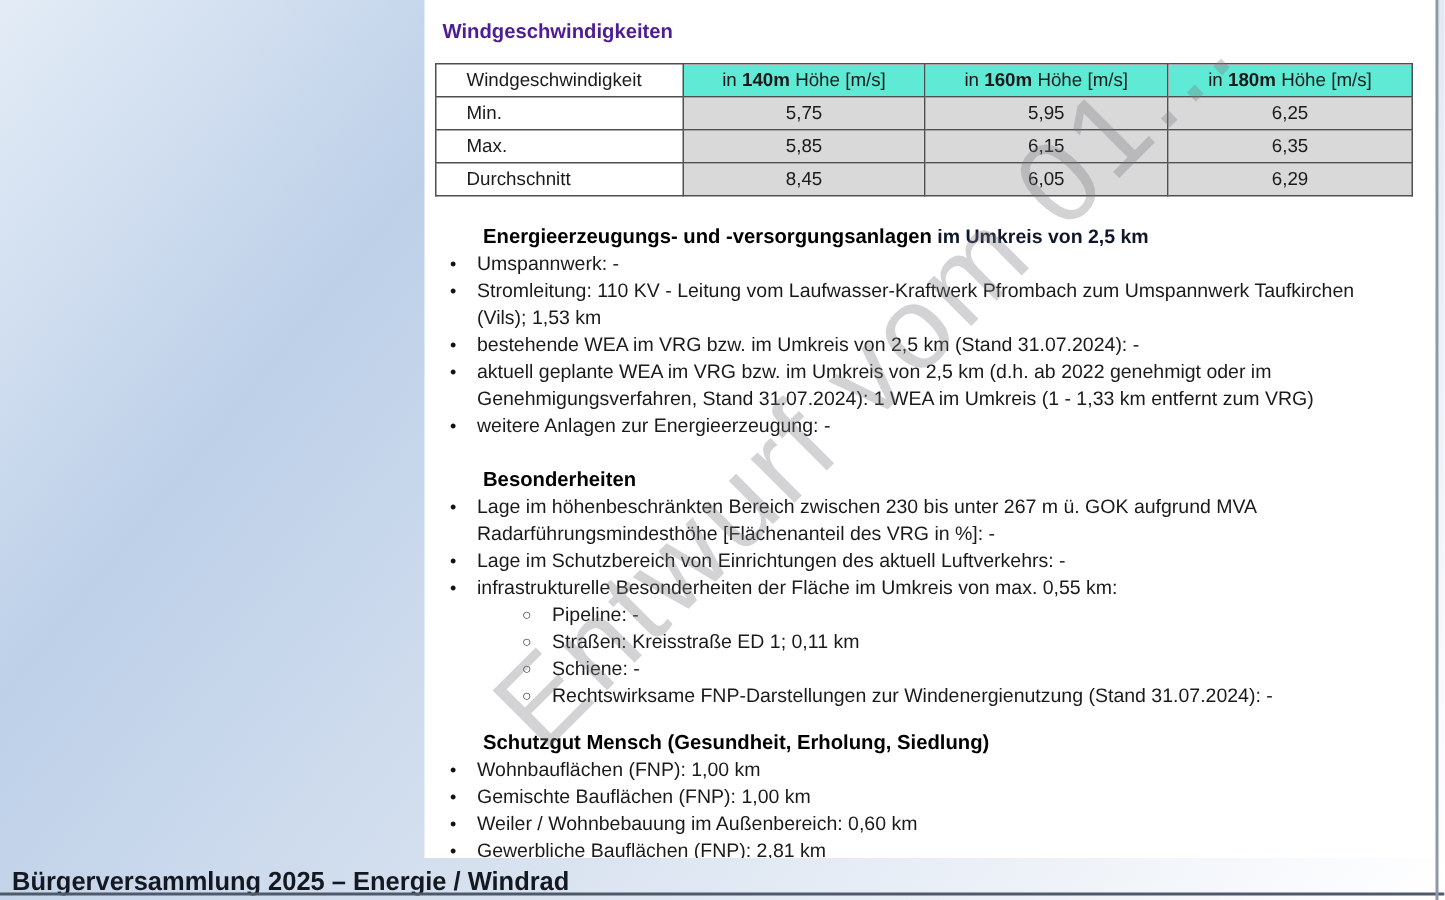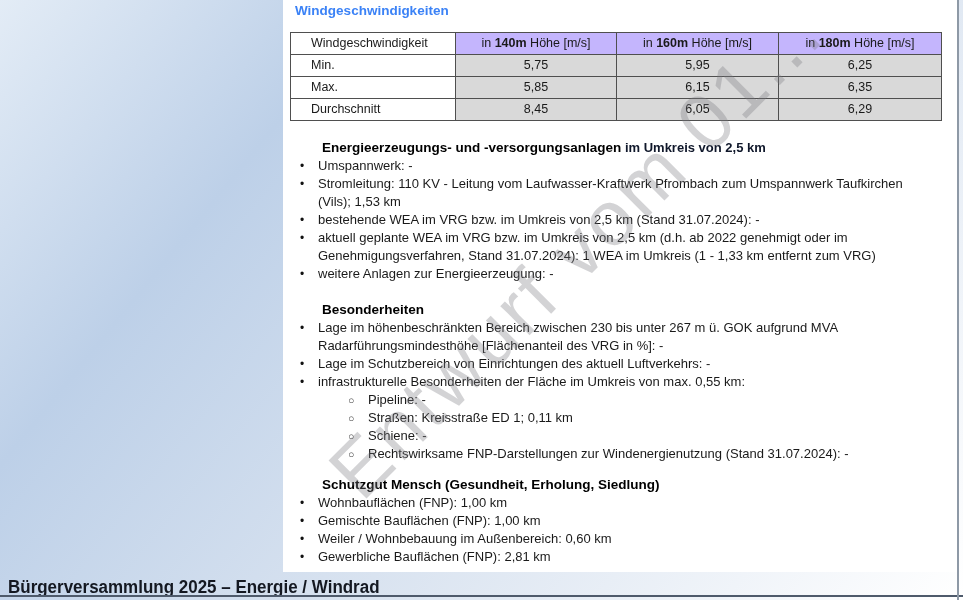--- a/index.html
+++ b/index.html
@@ -13,33 +13,33 @@
     background:#ffffff;overflow:hidden;
   }
   .watermark{
     position:absolute;left:28px;top:452px;
     transform:rotate(-45deg);transform-origin:0 0;
     font-size:78px;letter-spacing:3px;white-space:nowrap;
     color:rgba(122,122,126,0.33);z-index:10;pointer-events:none;
   }
   .content{position:relative;z-index:2;}
   .page-title{
-    margin:3px 0 0 12px;font-size:13.5px;font-weight:bold;color:#3b82f6;
+    margin:13px 0 0 12px;font-size:13.5px;font-weight:bold;color:#4c1d95;
   }
   table.wind{
     margin:14px 0 0 7px;border-collapse:collapse;table-layout:fixed;
     width:651px;font-size:12.5px;color:#1a1a1a;
     border:1.5px solid #3f3f3f;
   }
   table.wind td,table.wind th{
     border:1px solid #4f4f4f;height:21px;padding:0;line-height:21px;
     font-weight:normal;overflow:hidden;white-space:nowrap;
   }
   table.wind .lab{text-align:left;padding-left:20px;background:#ffffff;}
-  table.wind thead .c{background:#c4b5fd;}
+  table.wind thead .c{background:#5eead4;}
   table.wind tbody .c{text-align:center;background:#d9d9d9;}
   .sec-head{
     margin:18px 0 0 12px;font-size:13.5px;color:#000;line-height:18px;
   }
   .sec-head .hb{font-weight:bold;padding-left:27px;}
   .sec-head .hr{font-weight:bold;font-size:13px;color:#0f172a;}
   ul.blist{list-style:none;margin:0;padding:0;font-size:13px;color:#1a1a1a;}
   ul.blist li{display:flex;align-items:flex-start;line-height:18px;}
   li.b1{margin-left:17px;}
   li.b1 .blt{width:18px;flex:0 0 18px;font-size:12px;color:#111;}

